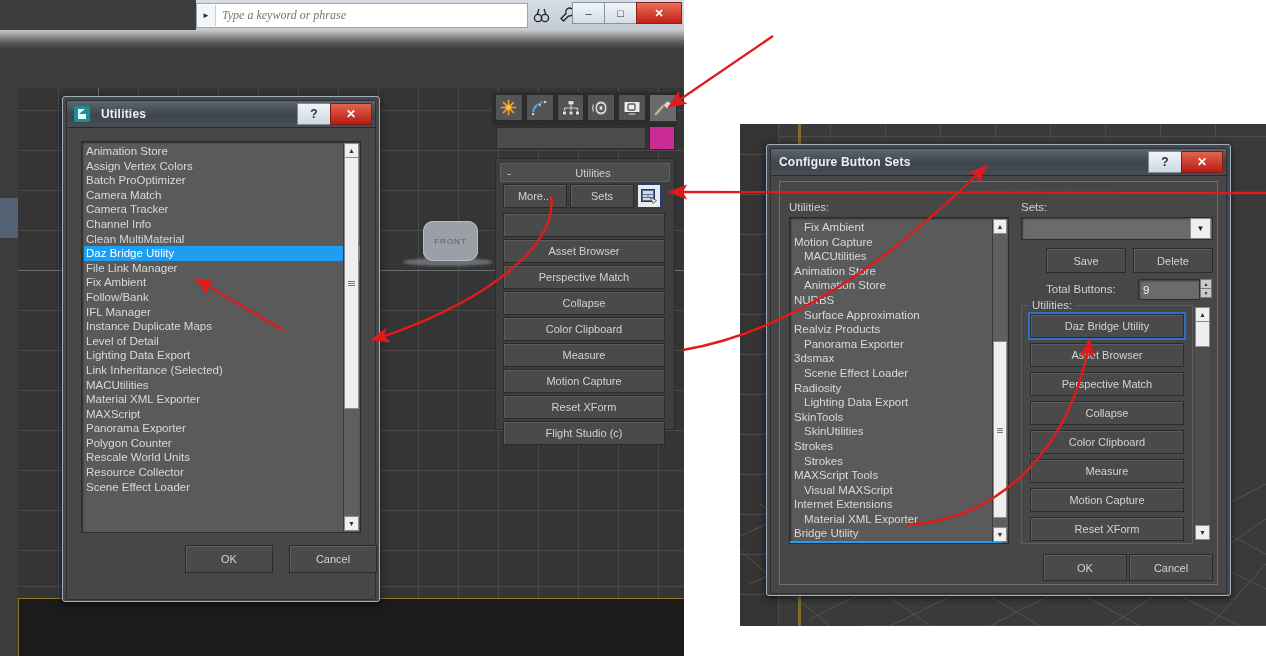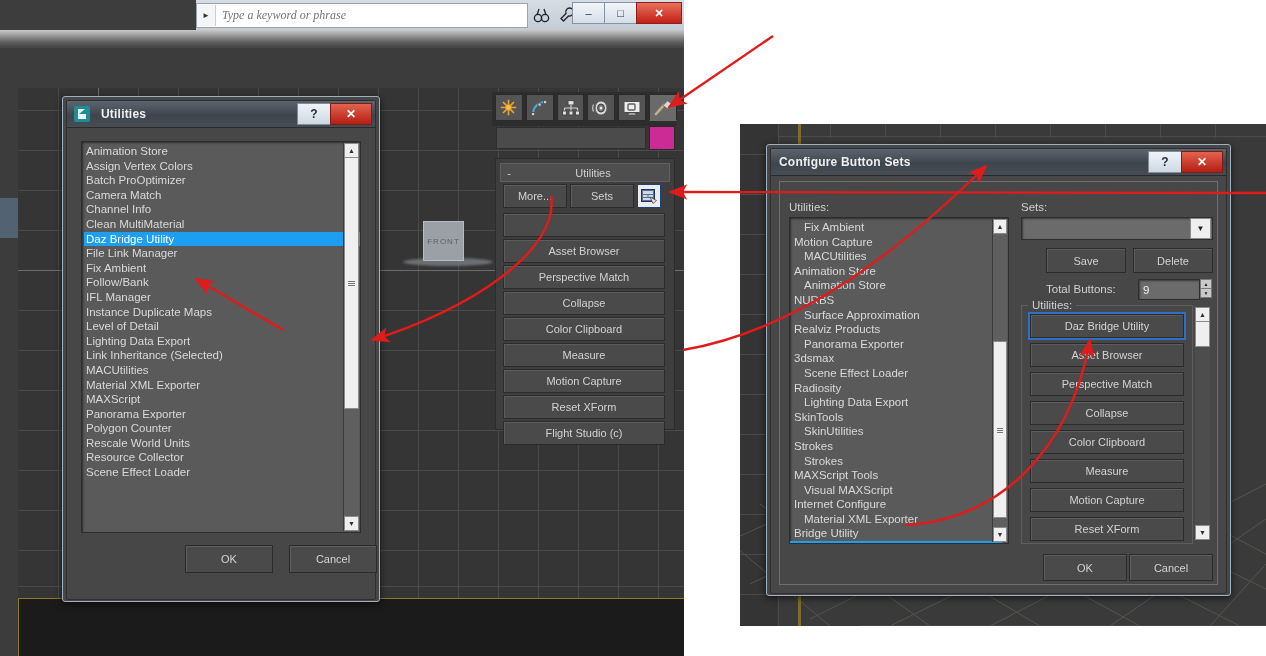--- a/index.html
+++ b/index.html
@@ -31,23 +31,23 @@
       background:linear-gradient(#f2f6fa,#d5dde6);display:flex;align-items:center;justify-content:center;
       font-size:11px;color:#23323f;}
   .wc.close{background:linear-gradient(#e8705c,#c21f16);color:#fff;border-color:#8d2019;width:44px;font-weight:bold;}
   #strip-shadow{left:0;top:30px;width:684px;height:18px;background:linear-gradient(#c9c9c9,#5b5b5b 70%,#434343);}
 
   
   #viewport{left:18px;top:88px;width:666px;height:510px;background:#353535;overflow:hidden;}
   .vgrid-v{position:absolute;top:0;bottom:0;width:1px;background:#4a4a4a;}
   .vgrid-h{position:absolute;left:0;right:0;height:1px;background:#4a4a4a;}
   .vgrid-strong{background:#6d6d6d;}
-  #frontbox{left:405px;top:133px;width:41px;height:40px;background:#9aa0a6;
+  #frontbox{left:405px;top:133px;width:55px;height:40px;background:#9aa0a6;
     box-shadow:inset 0 0 0 1px #b6bcc2;display:flex;align-items:center;justify-content:center;
-    font-size:8px;color:#5c6166;letter-spacing:1px;}
+    font-size:8px;color:#5c6166;letter-spacing:1px;border-radius:10px;}
   #frontbox-shadow{left:385px;top:170px;width:90px;height:8px;background:#7d8287;
     border-radius:50%;opacity:.75;filter:blur(1px);}
   #bottombar{left:18px;top:598px;width:666px;height:58px;background:#1b1b1b;border:1px solid #8d7a2a;}
   #leftrail{left:0;top:48px;width:18px;height:608px;background:#3c3c3c;}
   #leftrail-hl{left:0;top:150px;width:18px;height:40px;background:#536273;}
 
   
   #cmdpanel{left:492px;top:92px;width:185px;height:350px;}
   #cp-tabs{left:0;top:0;width:185px;height:32px;background:#2d2d2d;display:flex;align-items:flex-start;padding-top:2px;}
   .cp-tab{width:27px;height:25px;margin-left:3px;background:#545454;border:1px solid #2a2a2a;
@@ -317,20 +317,21 @@
           <span class="capbtn close">✕</span>
         </span>
       </div>
 
       <div class="listbox" style="position:absolute;left:14px;top:40px;right:14px;height:390px;">
         <div class="items" id="utilities-list-items">
             <div class="li">Animation Store</div>
             <div class="li">Assign Vertex Colors</div>
             <div class="li">Batch ProOptimizer</div>
             <div class="li">Camera Match</div>
+            <div class="li">Camera Tracker</div>
             <div class="li">Channel Info</div>
             <div class="li">Clean MultiMaterial</div>
             <div class="li sel">Daz Bridge Utility</div>
             <div class="li">File Link Manager</div>
             <div class="li">Fix Ambient</div>
             <div class="li">Follow/Bank</div>
             <div class="li">IFL Manager</div>
             <div class="li">Instance Duplicate Maps</div>
             <div class="li">Level of Detail</div>
             <div class="li">Lighting Data Export</div>
@@ -423,21 +424,21 @@
           <div class="li">3dsmax</div>
           <div class="li ind">Scene Effect Loader</div>
           <div class="li">Radiosity</div>
           <div class="li ind">Lighting Data Export</div>
           <div class="li">SkinTools</div>
           <div class="li ind">SkinUtilities</div>
           <div class="li">Strokes</div>
           <div class="li ind">Strokes</div>
           <div class="li">MAXScript Tools</div>
           <div class="li ind">Visual MAXScript</div>
-          <div class="li">Internet Configure</div>
+          <div class="li">Internet Extensions</div>
           <div class="li ind">Material XML Exporter</div>
           <div class="li">Bridge Utility</div>
           <div class="li ind sel" style="margin-left: -2px; padding-left: 14px; width: 198px;">Daz Bridge Utility</div>
         </div>
       <div class="vscroll">
         <div class="arr">▲</div>
         <div class="thumb" style="top:122px;height:175px;">
           <div class="grip"></div>
         </div>
         <div class="arr bot">▼</div>

